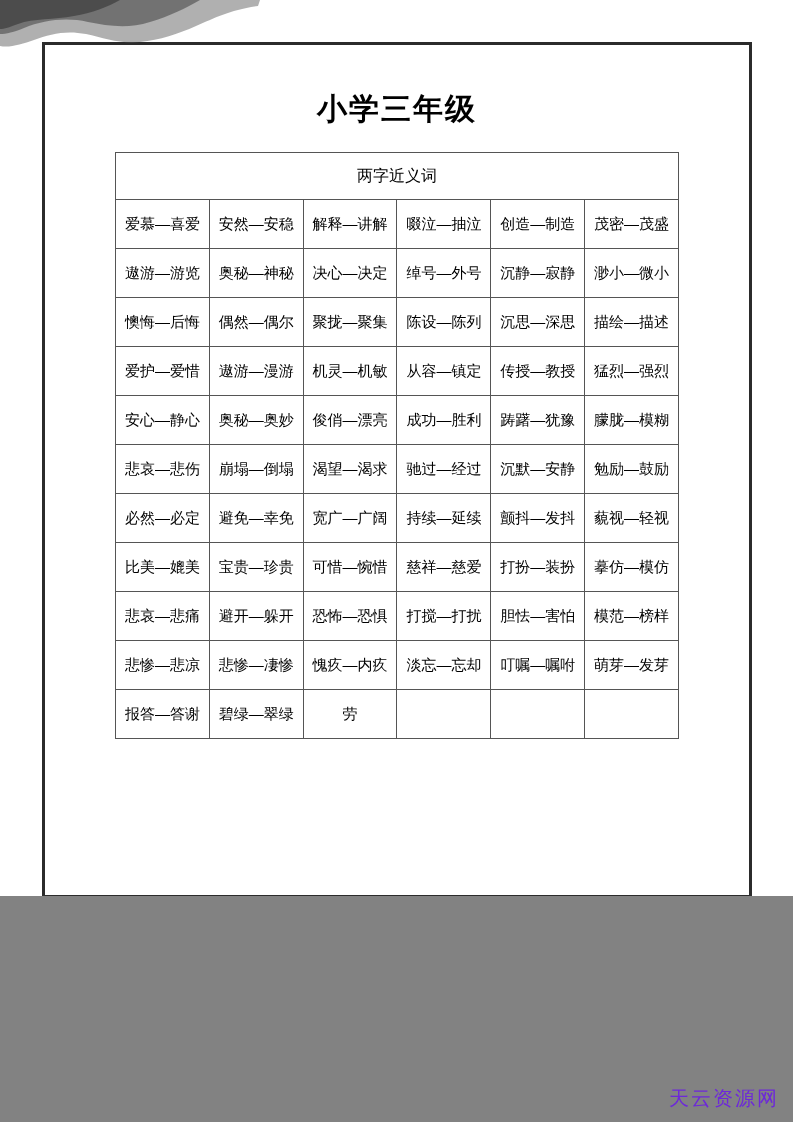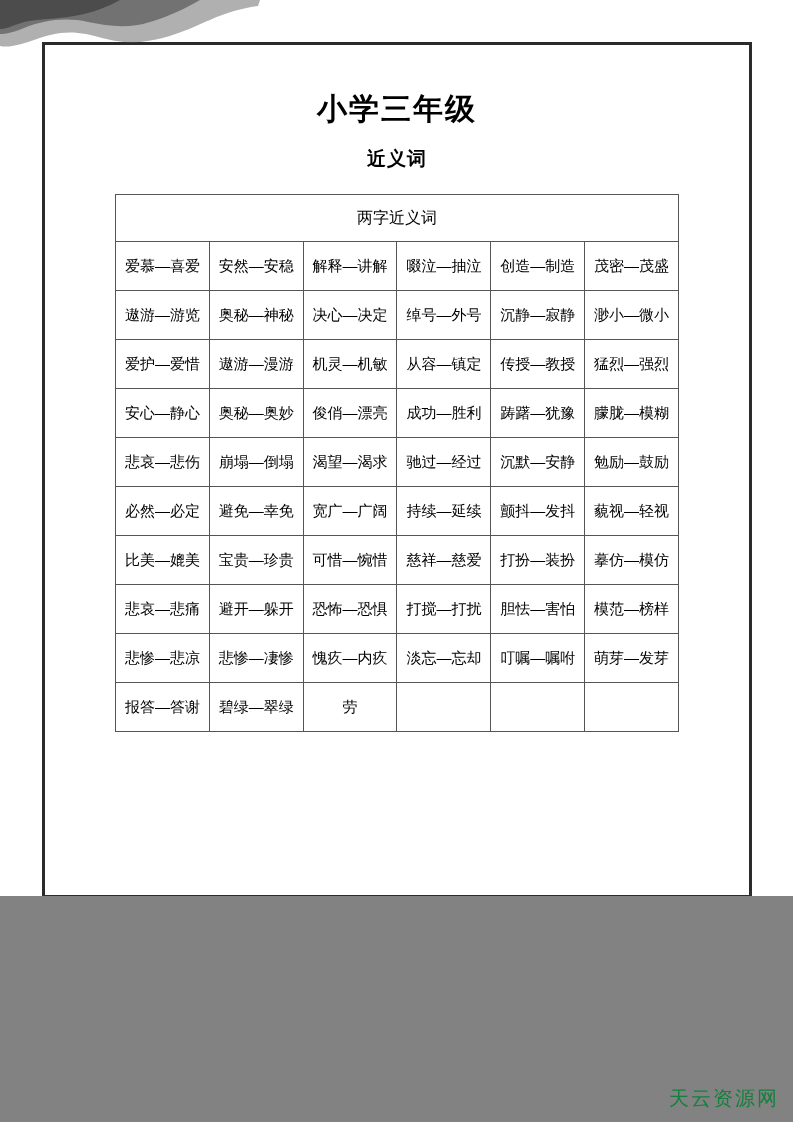--- a/index.html
+++ b/index.html
@@ -93,41 +93,40 @@
     width: 793px;
     height: 226px;
     background: #828282;
     z-index: 5;
   }
   .watermark {
     position: absolute;
     right: 14px;
     bottom: 10px;
     font-size: 20px;
-    color: #15803d;
+    color: #6d28d9;
     letter-spacing: 2px;
     z-index: 6;
     font-family: "Liberation Sans", sans-serif;
   }
 </style>
 </head>
 <body>
 
 <div class="ink-wash">
   <svg width="260" height="70" viewBox="0 0 260 70" xmlns="http://www.w3.org/2000/svg">
     <path d="M0 0 L260 0 L258 6 C230 10 215 18 196 26 C178 34 160 40 140 42 C120 44 104 38 86 34 C66 30 50 34 34 40 C22 44 10 48 0 46 Z" fill="#6f6f6f" opacity="0.55"></path>
     <path d="M0 0 L200 0 C186 8 170 16 150 22 C128 29 108 26 88 22 C66 17 44 20 24 28 C14 32 6 34 0 34 Z" fill="#4a4a4a" opacity="0.6"></path>
     <path d="M0 0 L120 0 C108 7 92 13 74 16 C54 20 34 18 18 24 C10 27 4 29 0 29 Z" fill="#2e2e2e" opacity="0.55"></path>
   </svg>
 </div>
 
 <div class="page-sheet">
   <div class="page-inner">
     <div class="doc-title">小学三年级</div>
-    <div class="doc-subtitle">近义词</div>
 
     <table class="word-table">
       <thead>
         <tr>
           <th class="table-heading" colspan="6">两字近义词</th>
         </tr>
       </thead>
       <tbody>
         <tr>
           <td>爱慕—喜爱</td>
@@ -139,20 +138,28 @@
         </tr>
         <tr>
           <td>遨游—游览</td>
           <td>奥秘—神秘</td>
           <td>决心—决定</td>
           <td>绰号—外号</td>
           <td>沉静—寂静</td>
           <td>渺小—微小</td>
         </tr>
         <tr>
+          <td>懊悔—后悔</td>
+          <td>偶然—偶尔</td>
+          <td>聚拢—聚集</td>
+          <td>陈设—陈列</td>
+          <td>沉思—深思</td>
+          <td>描绘—描述</td>
+        </tr>
+        <tr>
           <td>爱护—爱惜</td>
           <td>遨游—漫游</td>
           <td>机灵—机敏</td>
           <td>从容—镇定</td>
           <td>传授—教授</td>
           <td>猛烈—强烈</td>
         </tr>
         <tr>
           <td>安心—静心</td>
           <td>奥秘—奥妙</td>

